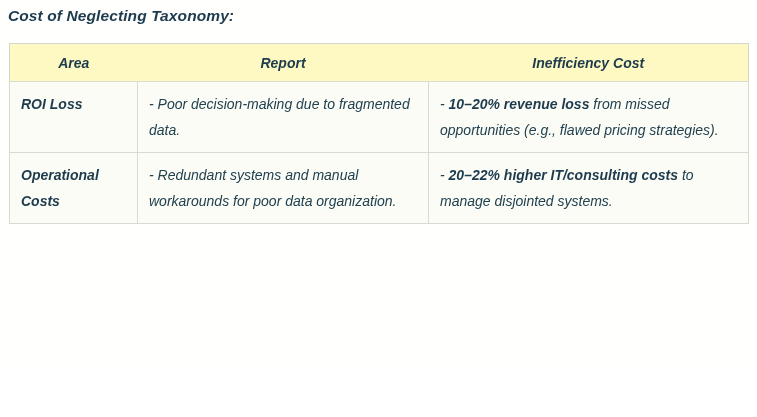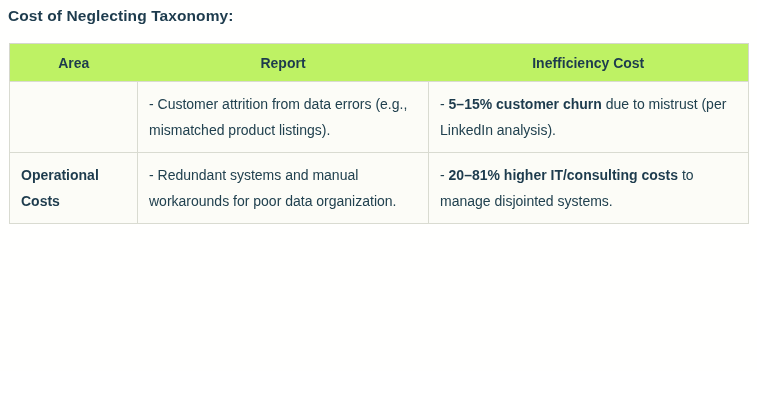--- a/index.html
+++ b/index.html
@@ -7,20 +7,21 @@
   body {
     font-family: "Liberation Sans", "DejaVu Sans", sans-serif;
     color: #1d3b4d;
   }
   .canvas {
     position: relative;
     width: 757px;
     height: 371px;
     background: #fffffe;
     overflow: hidden;
+    font-style: italic;
   }
   .doc-title {
     position: absolute;
     left: 8px;
     top: 7px;
     font-size: 15.5px;
     font-weight: 700;
     letter-spacing: 0.1px;
     color: #1d3b4d;
   }
@@ -33,21 +34,21 @@
     table-layout: fixed;
     background: #fcfcf7;
     border: 1px solid #d5d7cc;
     font-size: 14px;
   }
   col.c-area { width: 128px; }
   col.c-impact { width: 291px; }
   col.c-cost { width: 320px; }
   .cost-table thead tr { height: 38px; }
   .cost-table th {
-    background: #bef264;
+    background: #fef9c3;
     font-weight: 700;
     font-size: 14px;
     text-align: center;
     vertical-align: middle;
     border: none;
     color: #1d3b4d;
     padding: 0 6px;
   }
   .cost-table td {
     border: 1px solid #d9dbd1;
@@ -86,28 +87,28 @@
       <col class="c-cost">
     </colgroup>
     <thead>
       <tr>
         <th>Area</th>
         <th>Report</th>
         <th>Inefficiency Cost</th>
       </tr>
     </thead>
     <tbody>
-      <tr class="r2">
-        <td class="area-cell"></td>
-        <td>- Customer attrition from data errors (e.g., mismatched product listings).</td>
-        <td><span>- </span><span class="bold-run">5–15% customer churn</span><span> due to mistrust (per LinkedIn analysis).</span></td>
+      <tr class="r1">
+        <td class="area-cell">ROI Loss</td>
+        <td>- Poor decision-making due to fragmented data.</td>
+        <td><span>- </span><span class="bold-run">10–20% revenue loss</span><span> from missed opportunities (e.g., flawed pricing strategies).</span></td>
       </tr>
       <tr class="r5">
         <td class="area-cell">Operational Costs</td>
         <td>- Redundant systems and manual workarounds for poor data organization.</td>
-        <td><span>- </span><span class="bold-run">20–81% higher IT/consulting costs</span><span> to manage disjointed systems.</span></td>
+        <td><span>- </span><span class="bold-run">20–22% higher IT/consulting costs</span><span> to manage disjointed systems.</span></td>
       </tr>
     </tbody>
   </table>
 
   <div class="bottom-strip"></div>
 
 </div>
 
 </body></html>

